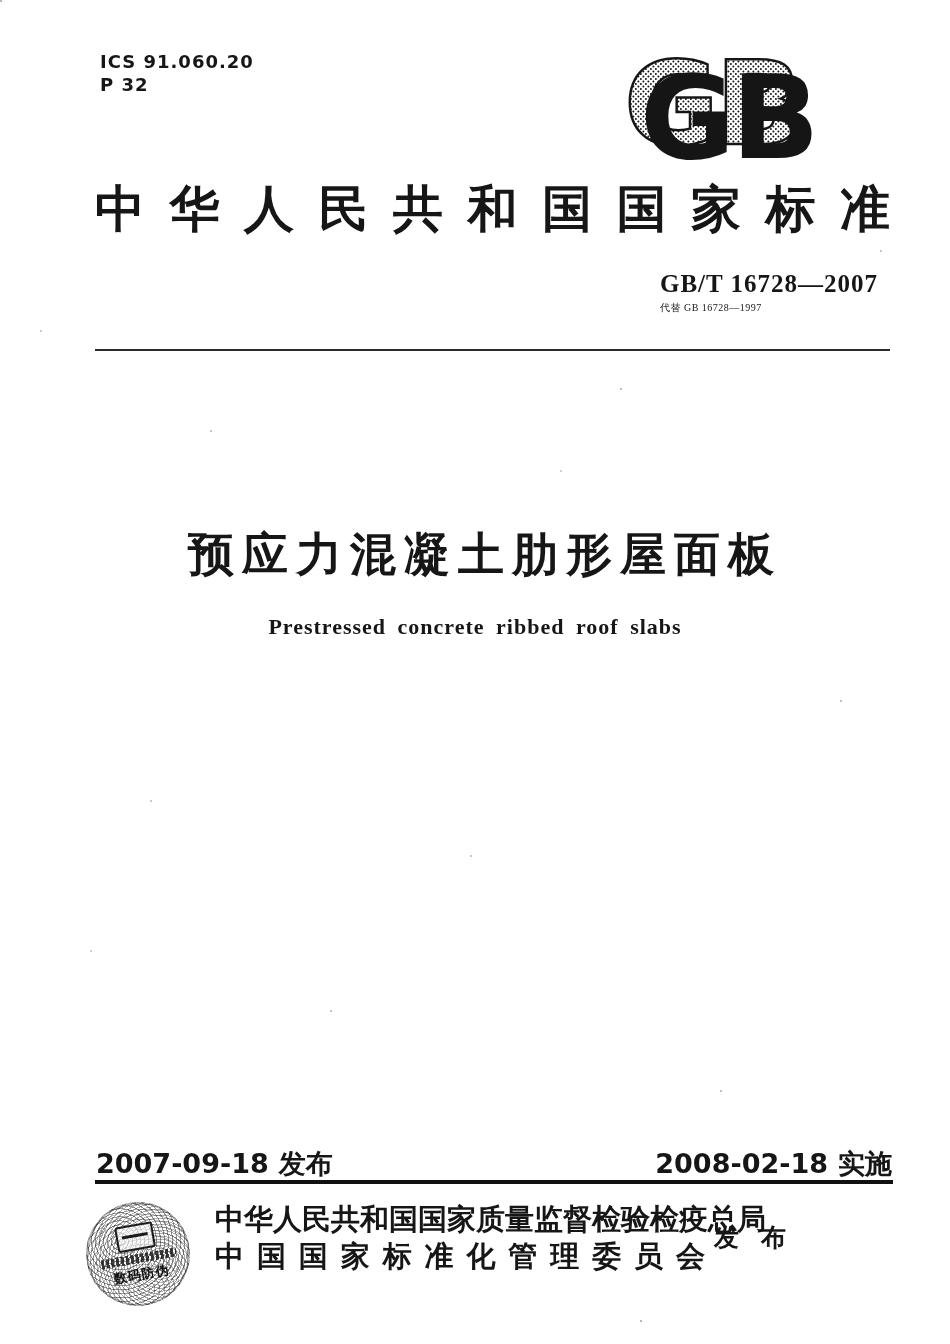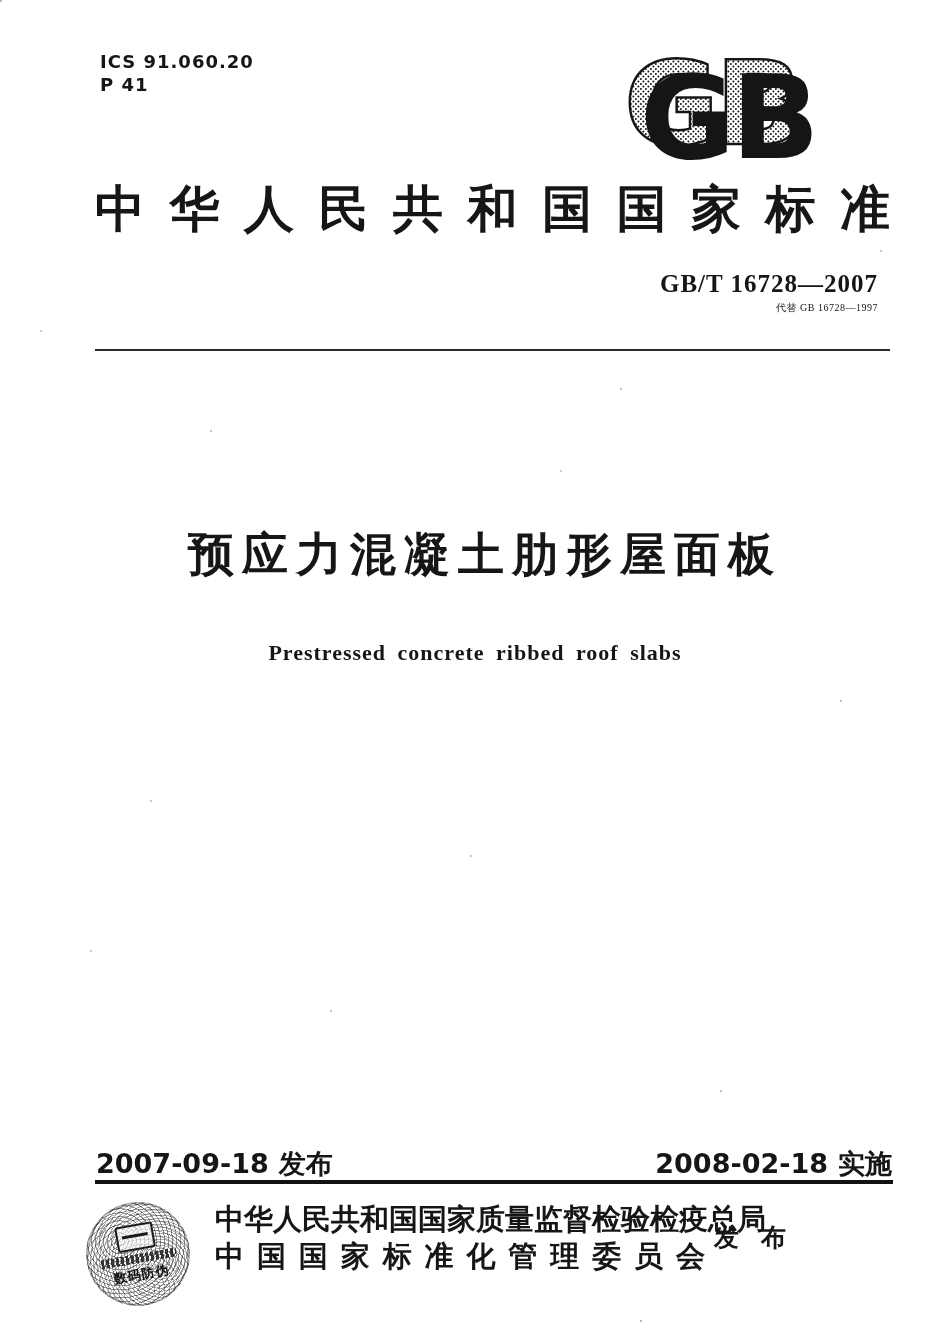--- a/index.html
+++ b/index.html
@@ -7,30 +7,30 @@
         font-family:"Liberation Serif","DejaVu Serif",serif;color:#161616;}
 
   .ics-block{position:absolute;left:100px;top:50px;font-family:"DejaVu Sans","Liberation Sans",sans-serif;
              font-weight:bold;font-size:18px;line-height:1.3;letter-spacing:1px;}
 
   .gb-logo{position:absolute;left:622px;top:50px;width:272px;height:122px;}
 
   .heading{position:absolute;left:95px;top:182px;width:795px;display:flex;justify-content:space-between;
            font-weight:bold;font-size:50px;line-height:1.1;white-space:nowrap;}
 
-  .code-block{position:absolute;right:72px;top:270px;text-align:right;}
+  .code-block{position:absolute;right:72px;top:270px;text-align:left;}
   .std-code{font-weight:bold;font-size:25px;letter-spacing:1px;font-family:"Liberation Serif","DejaVu Serif",serif;}
   .std-replaces{font-size:10px;margin-top:3px;letter-spacing:.5px;}
 
   .rule-thin{position:absolute;left:95px;top:349px;width:795px;height:2px;background:#2a2a2a;}
 
   .title-cn{position:absolute;left:0;top:524px;width:100%;text-align:center;
             font-family:"DejaVu Sans","Liberation Sans",sans-serif;font-weight:bold;
             font-size:46px;letter-spacing:8px;padding-left:20px;box-sizing:border-box;}
-  .title-en{position:absolute;left:0;top:640px;width:100%;text-align:center;
+  .title-en{position:absolute;left:0;top:614px;width:100%;text-align:center;
             font-weight:bold;font-size:22px;letter-spacing:1px;word-spacing:5px;}
 
   .dates-row{position:absolute;left:96px;top:1146px;width:796px;display:flex;justify-content:space-between;
              font-family:"DejaVu Sans","Liberation Sans",sans-serif;font-weight:600;font-size:27px;white-space:nowrap;}
   .date-item .lbl{margin-left:10px;}
 
   .rule-thick{position:absolute;left:95px;top:1180px;width:798px;height:4px;background:#111;}
 
   .seal{position:absolute;left:86px;top:1202px;width:104px;height:104px;border-radius:50%;
         transform:rotate(-10deg);
@@ -62,21 +62,21 @@
                     720px 1090px #aeaeae, 90px 950px #bdbdbd, 560px 470px #c0c0c0,
                     880px 250px #b3b3b3, 40px 330px #bababa, 640px 1320px #9f9f9f;}
 </style>
 </head>
 <body>
 
 <div id="page">
 
   <div class="ics-block">
     <div>ICS 91.060.20</div>
-    <div>P 41</div>
+    <div>P 32</div>
   </div>
 
   <div class="gb-logo">
     <svg width="272" height="122" viewBox="0 0 272 122" aria-hidden="true">
       <defs>
         <pattern id="halftone" width="5" height="5" patternUnits="userSpaceOnUse">
           <rect width="5" height="5" fill="#ffffff"></rect>
           <circle cx="1.4" cy="1.4" r="1" fill="#151515"></circle>
           <circle cx="3.9" cy="3.9" r="1" fill="#151515"></circle>
         </pattern>

